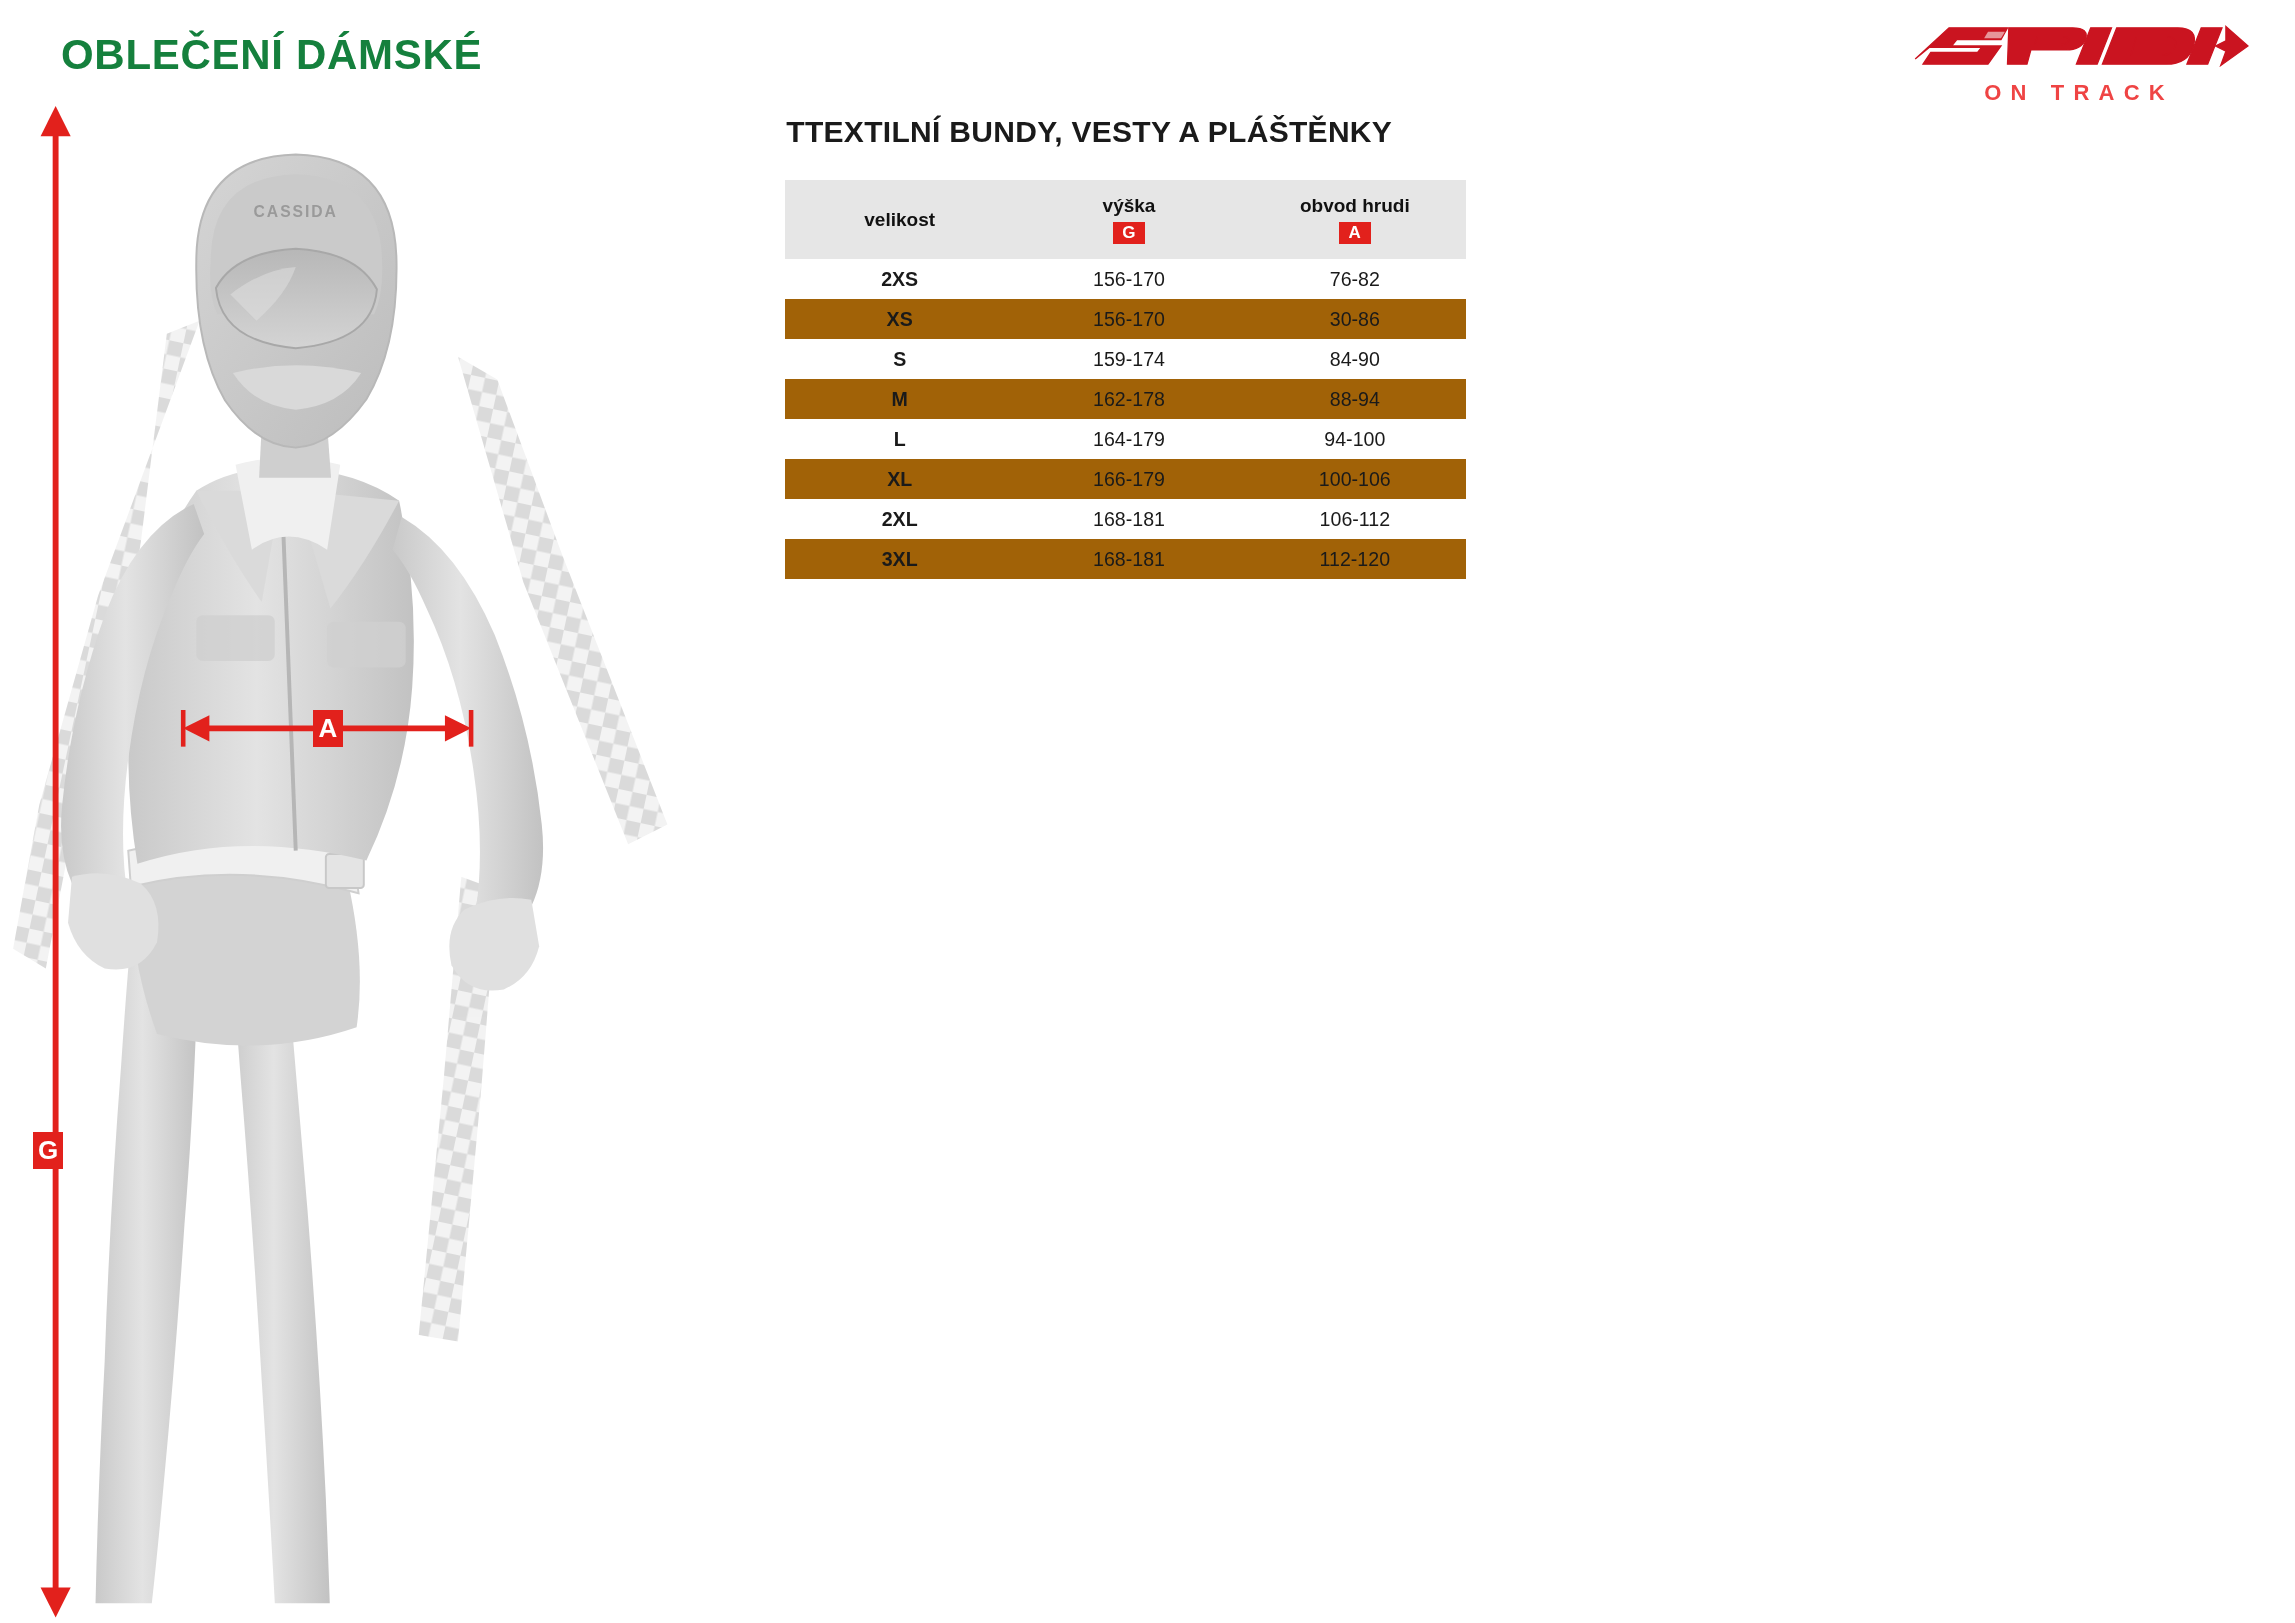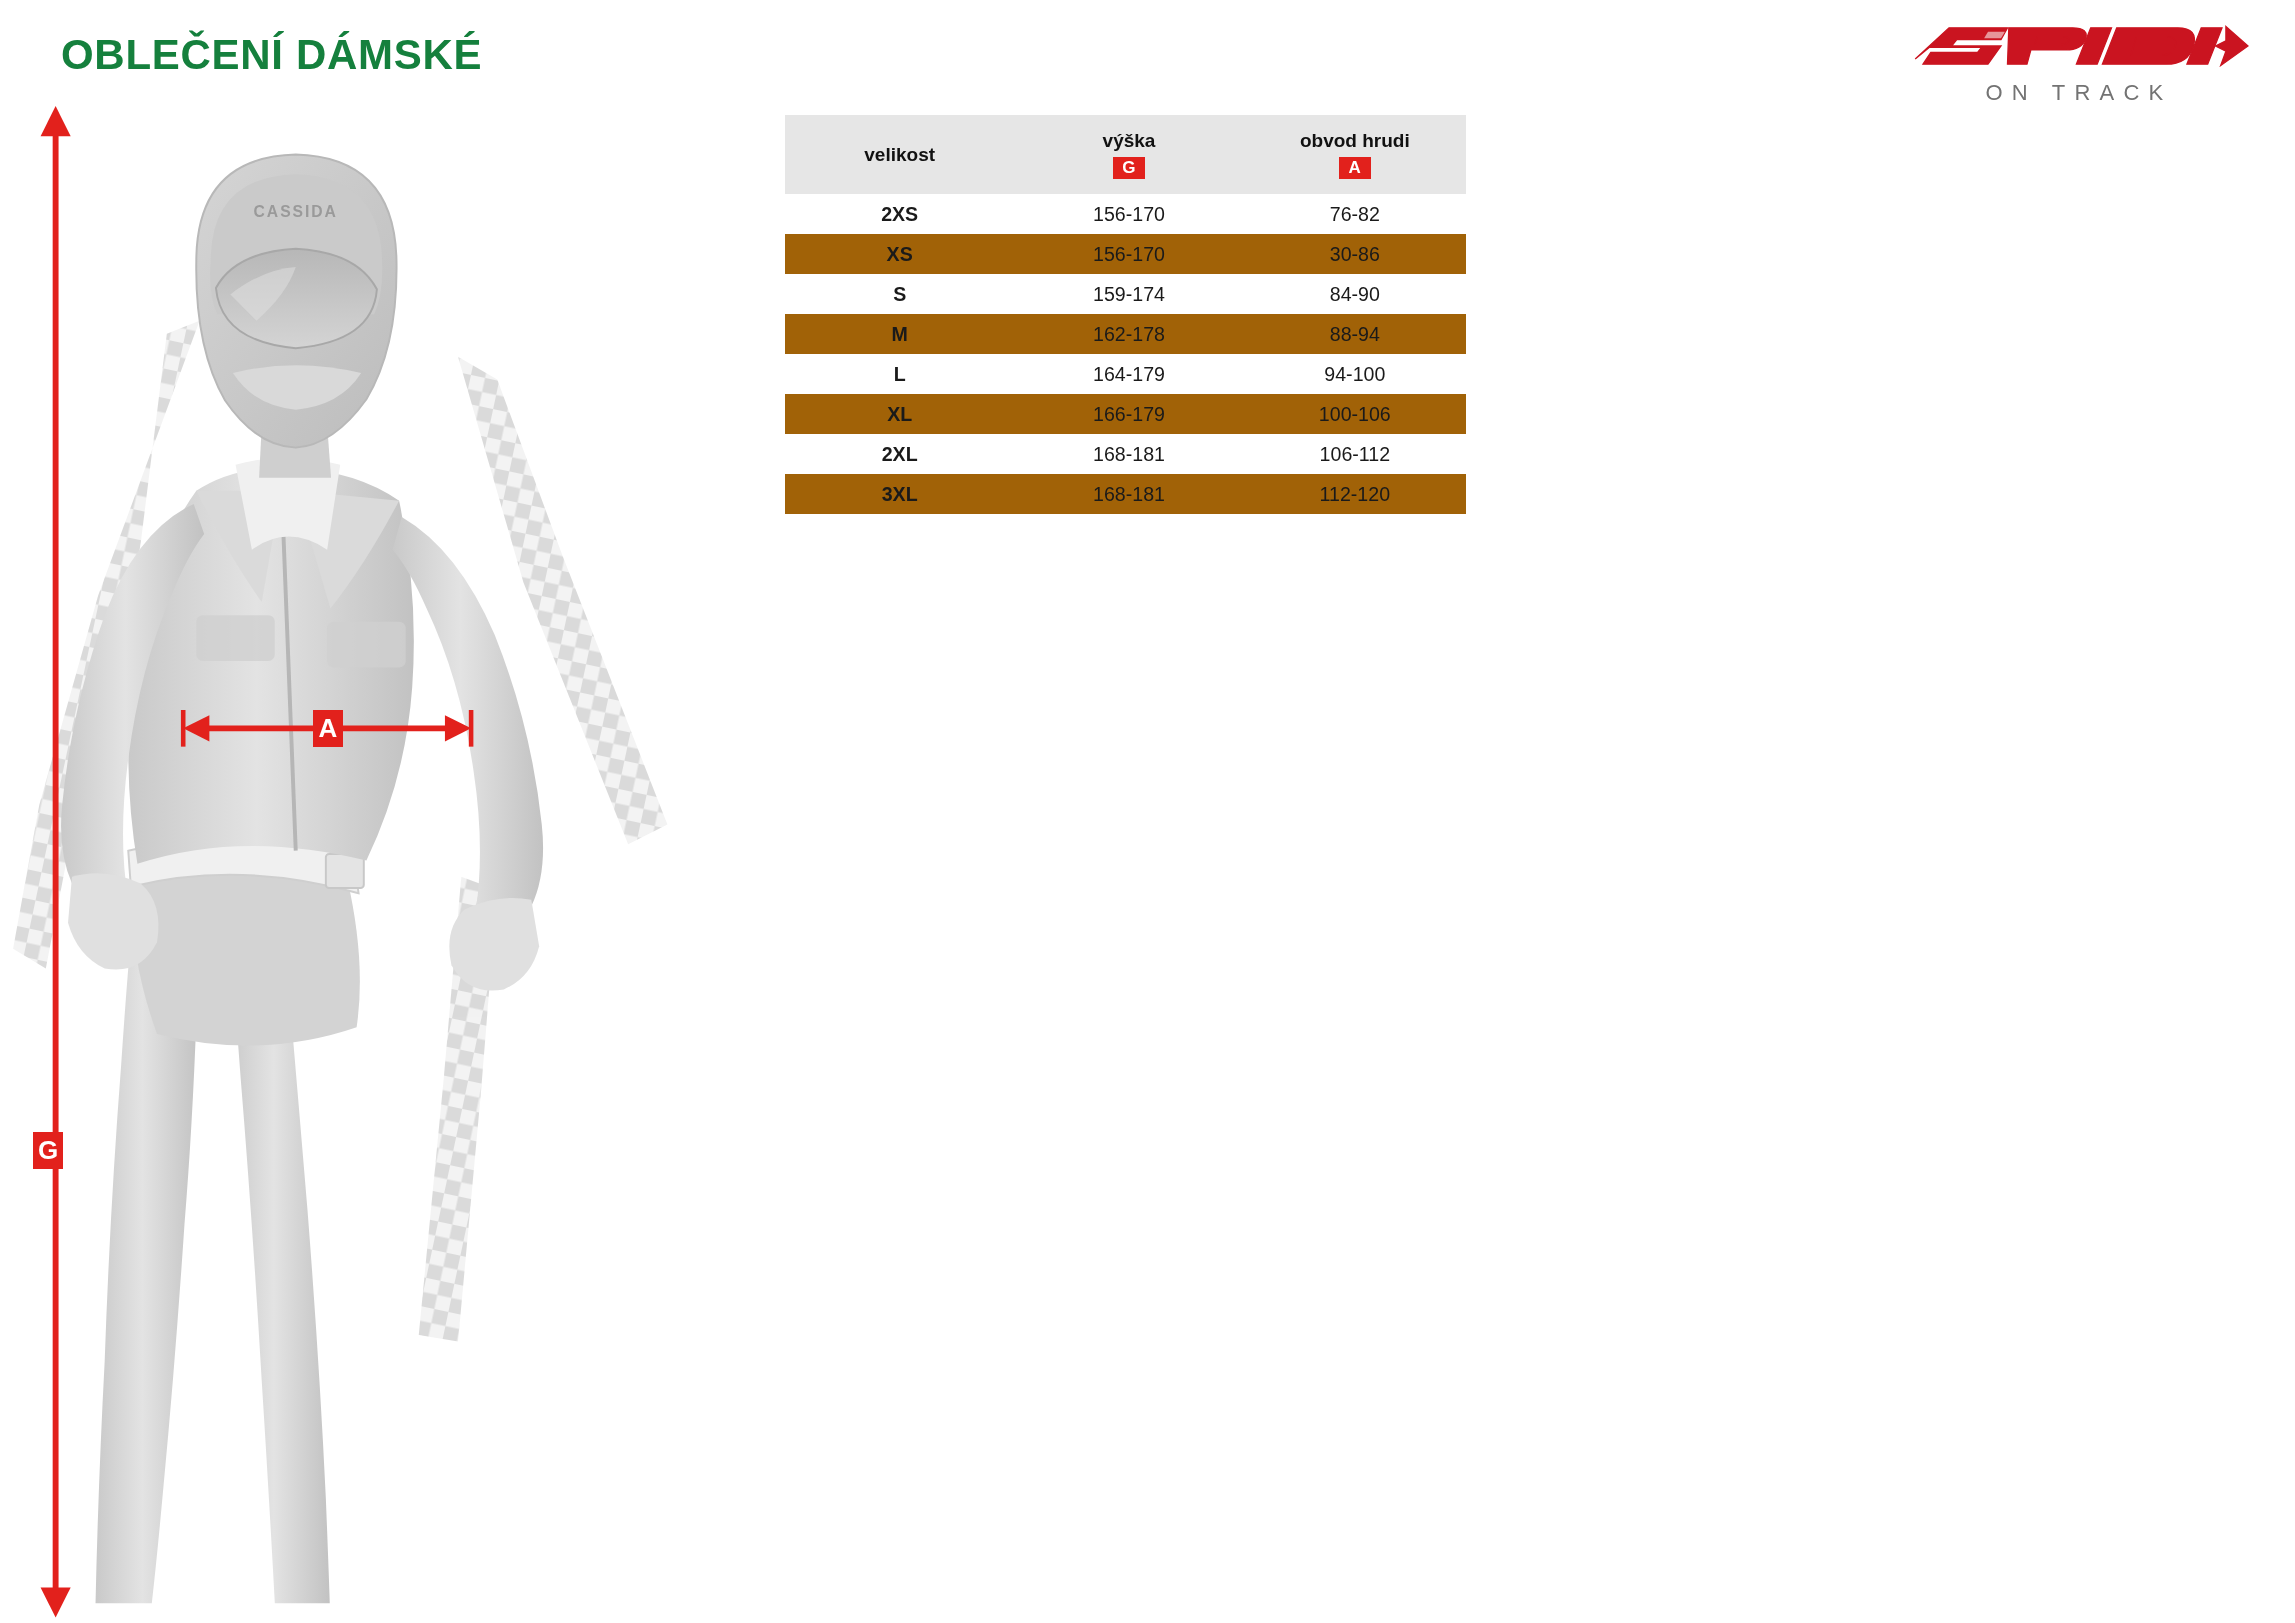--- a/index.html
+++ b/index.html
@@ -43,23 +43,23 @@
     width: 340px;
     height: 52px;
   }
   #brand-tagline {
     position: absolute;
     left: 0;
     top: 60px;
     width: 340px;
     text-align: center;
     font-size: 22px;
-    font-weight: normal;
+    font-weight: bold;
     letter-spacing: 9.2px;
-    color: #737373;
+    color: #ef4444;
   }
 
   
   #table-block {
     position: absolute;
     left: 785px;
     top: 115px;
     width: 694px;
   }
   #table-title {
@@ -251,20 +251,21 @@
       <polygon points="85,12 62,58 108,58" stroke="none"></polygon>
       <polygon points="85,2322 62,2276 108,2276" stroke="none"></polygon>
     </g>
   </svg>
 
   <div id="letter-a" class="measure-letter">A</div>
   <div id="letter-g" class="measure-letter">G</div>
 </div>
 
 <div id="table-block">
+  <div id="table-title">TTEXTILNÍ BUNDY, VESTY A PLÁŠTĚNKY</div>
 
   <table class="size-table">
     <colgroup>
       <col class="c-size">
         <col class="c-height">
         <col class="c-chest">
     </colgroup>
     <thead>
       <tr>
         <th>

